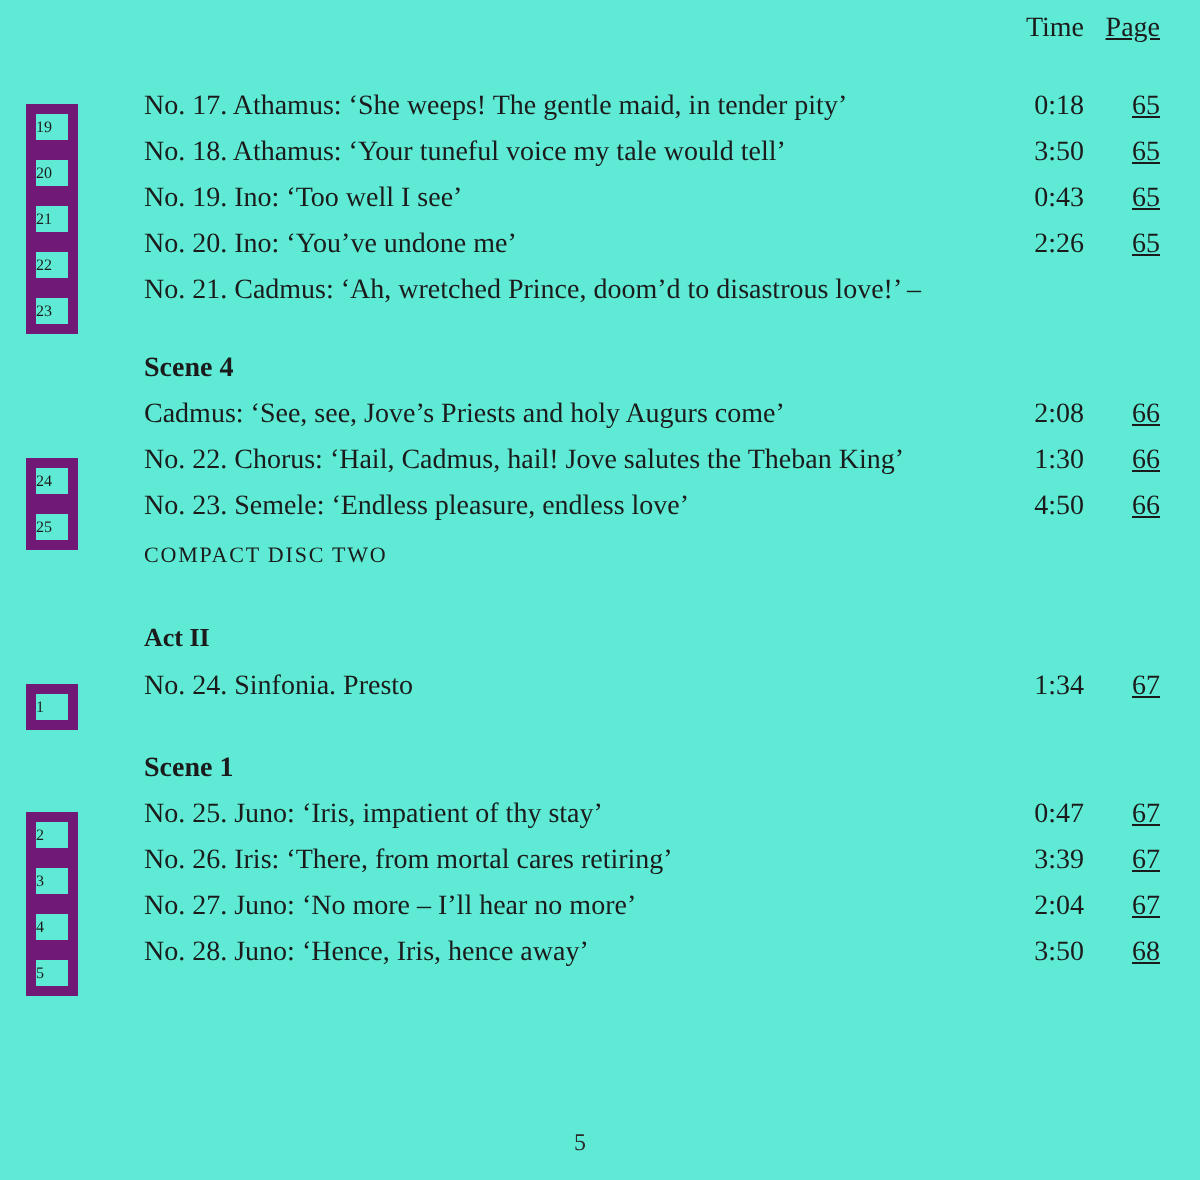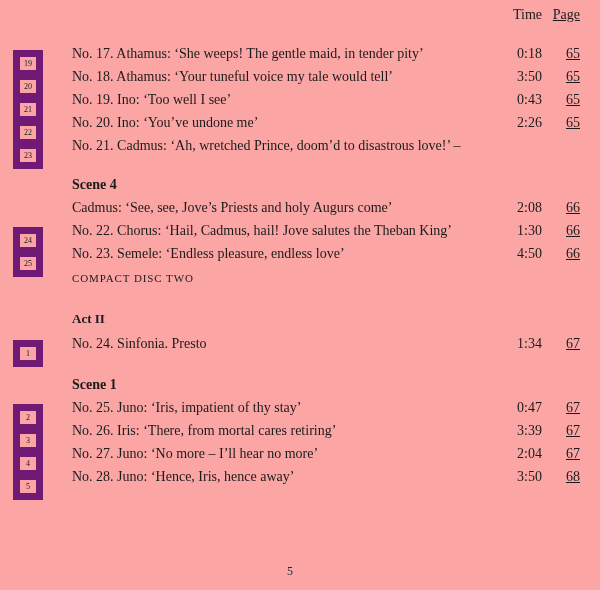--- a/index.html
+++ b/index.html
@@ -5,21 +5,21 @@
   html, body { margin: 0; padding: 0; }
   body {
     background: #e8e8e8;
     font-family: "Liberation Serif", "DejaVu Serif", serif;
   }
   .page {
     position: relative;
     width: 600px;
     height: 590px;
     margin: 0 auto;
-    background: #fca5a5;
+    background: #5eead4;
     color: #1b1b1b;
     box-sizing: border-box;
     padding: 6px 20px 0 0;
     overflow: hidden;
   }
   .row {
     display: flex;
     align-items: baseline;
     height: 23px;
     line-height: 23px;
@@ -29,24 +29,23 @@
     width: 72px;
     flex: 0 0 72px;
     display: flex;
     align-items: center;
     align-self: center;
   }
   .tracknum {
     margin-left: 13px;
     width: 16px;
     height: 13px;
-    border: 7px solid #701a75;
+    border: 5px solid #701a75;
     font-size: 8px;
     line-height: 13px;
-    text-align: center;
     letter-spacing: 0;
     color: #1b1b1b;
     margin-top: 20px;
   }
   .title { flex: 1 1 auto; white-space: nowrap; overflow: hidden; }
   .time  { flex: 0 0 60px; text-align: right; }
   .pagecol { flex: 0 0 38px; text-align: right; text-decoration: underline; }
   .heading-row .title { font-weight: bold; }
   .header-row { height: 18px; line-height: 18px; }
   .tt-row { height: 21px; line-height: 21px; }

